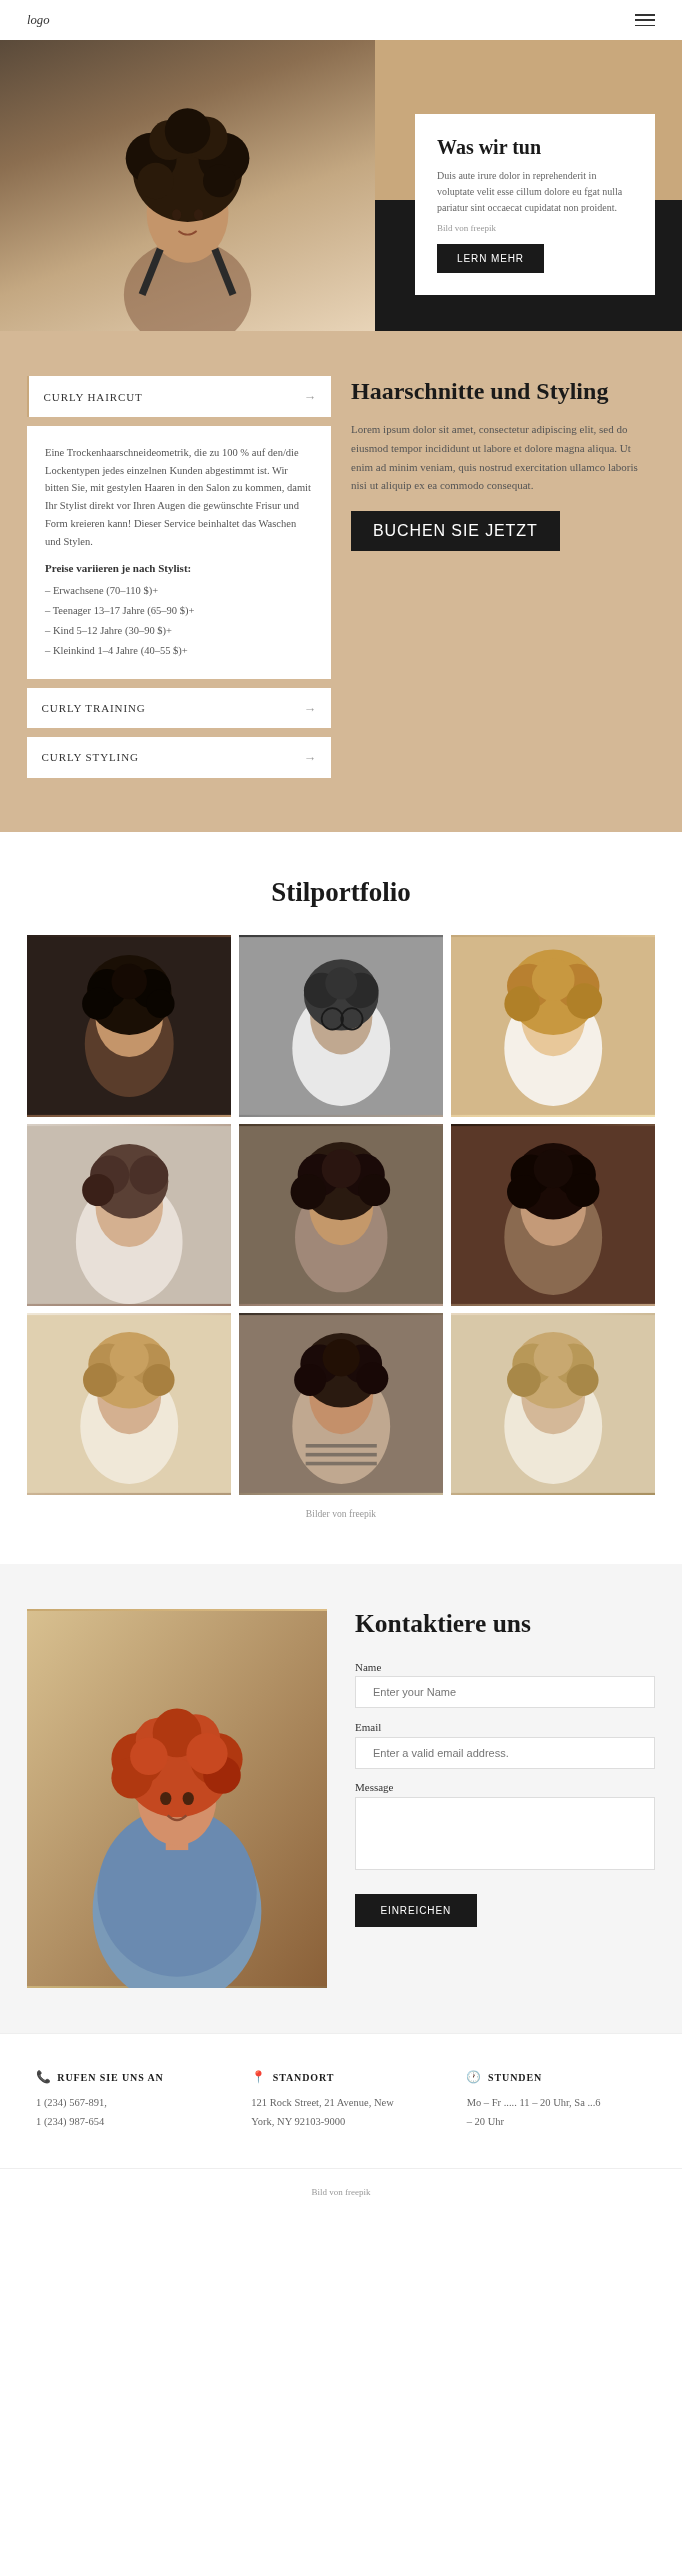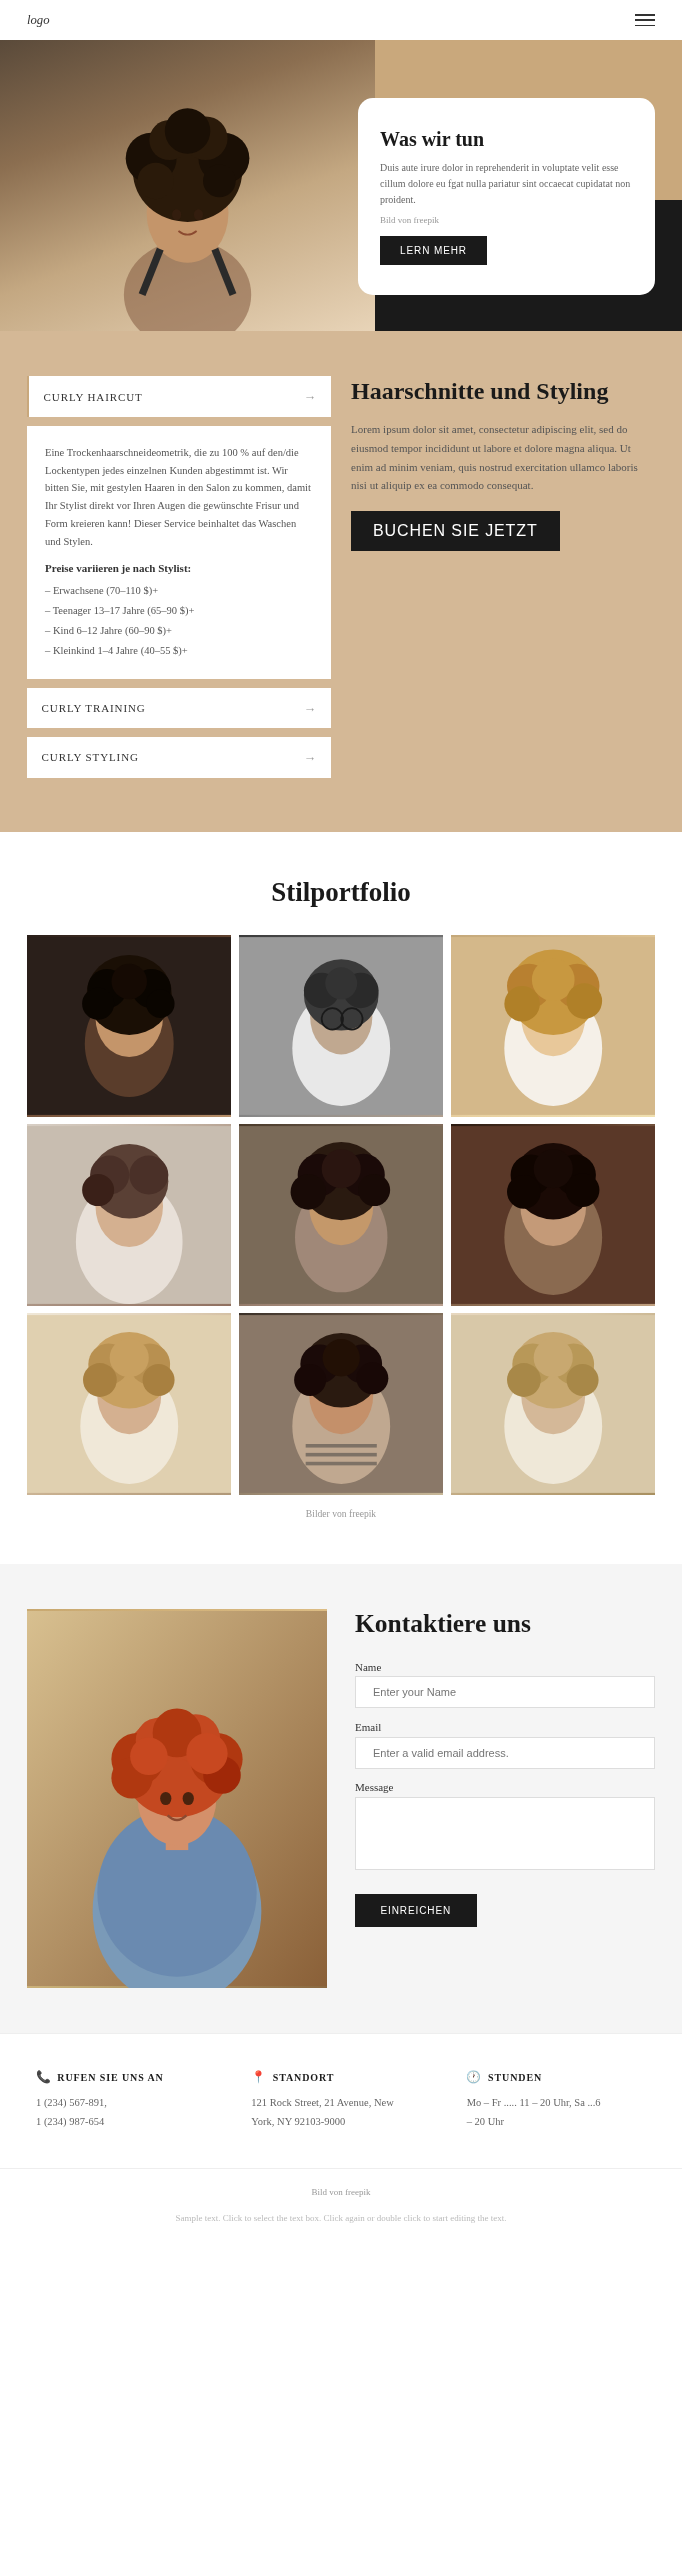--- a/index.html
+++ b/index.html
@@ -30,21 +30,21 @@
     .hero-black-overlay {
       position: absolute; bottom: 0; left: 0; width: 40%; height: 60%;
       background: #1a1a1a;
     }
     .hero-tan-overlay {
       position: absolute; top: 0; right: 0; width: 50%; height: 55%;
       background: #c9a87c;
     }
     .hero-content-box {
       position: absolute; bottom: 36px; right: 27px;
-      background: #fff; padding: 30px 22px; width: 297px; border-radius: 15px;
+      background: #fff; padding: 22px 22px; width: 240px;
     }
     .hero-title { font-size: 20px; font-weight: bold; color: #1a1a1a; margin-bottom: 9px; }
     .hero-desc { font-size: 10px; color: #666; line-height: 1.6; margin-bottom: 7.3px; }
     .hero-image-credit { font-size: 9px; color: #999; margin-bottom: 11px; }
     .hero-btn {
       display: inline-block; background: #1a1a1a; color: #fff;
       padding: 9px 20px; font-size: 10px; letter-spacing: 0.9px; text-transform: uppercase;
       cursor: pointer; border: none;
     }
 
@@ -205,21 +205,21 @@
       <div class="service-item service-item-active">
         <span class="service-item-label">CURLY HAIRCUT</span>
         <span class="service-arrow">→</span>
       </div>
       <div class="service-detail">
         <p class="service-detail-text">Eine Trockenhaarschneideometrik, die zu 100 % auf den/die Lockentypen jedes einzelnen Kunden abgestimmt ist. Wir bitten Sie, mit gestylen Haaren in den Salon zu kommen, damit Ihr Stylist direkt vor Ihren Augen die gewünschte Frisur und Form kreieren kann! Dieser Service beinhaltet das Waschen und Stylen.</p>
         <p class="service-prices-title">Preise variieren je nach Stylist:</p>
         <div>
           <p class="price-item">– Erwachsene (70–110 $)+</p>
           <p class="price-item">– Teenager 13–17 Jahre (65–90 $)+</p>
-          <p class="price-item">– Kind 6–12 Jahre (60–90 $)+</p>
+          <p class="price-item">– Kind 5–12 Jahre (30–90 $)+</p>
           <p class="price-item">– Kleinkind 1–4 Jahre (40–55 $)+</p>
         </div>
       </div>
 
       <div class="service-item">
         <span class="service-item-label">CURLY TRAINING</span>
         <span class="service-arrow">→</span>
       </div>
 
       <div class="service-item">
@@ -466,15 +466,14 @@
     </div>
     <div class="footer-col-text">Mo – Fr ..... 11 – 20 Uhr, Sa ...6</div>
     <div class="footer-col-text">– 20 Uhr</div>
   </div>
 </div>
 
 <div class="page-bottom">
   <p class="bottom-credit">
     <span>Bild von freepik</span>
   </p>
-  <p class="sample-text">Sample text. Click to select the text box. Click again or double click to start editing the text.</p>
 </div>
 
 
 </body></html>

